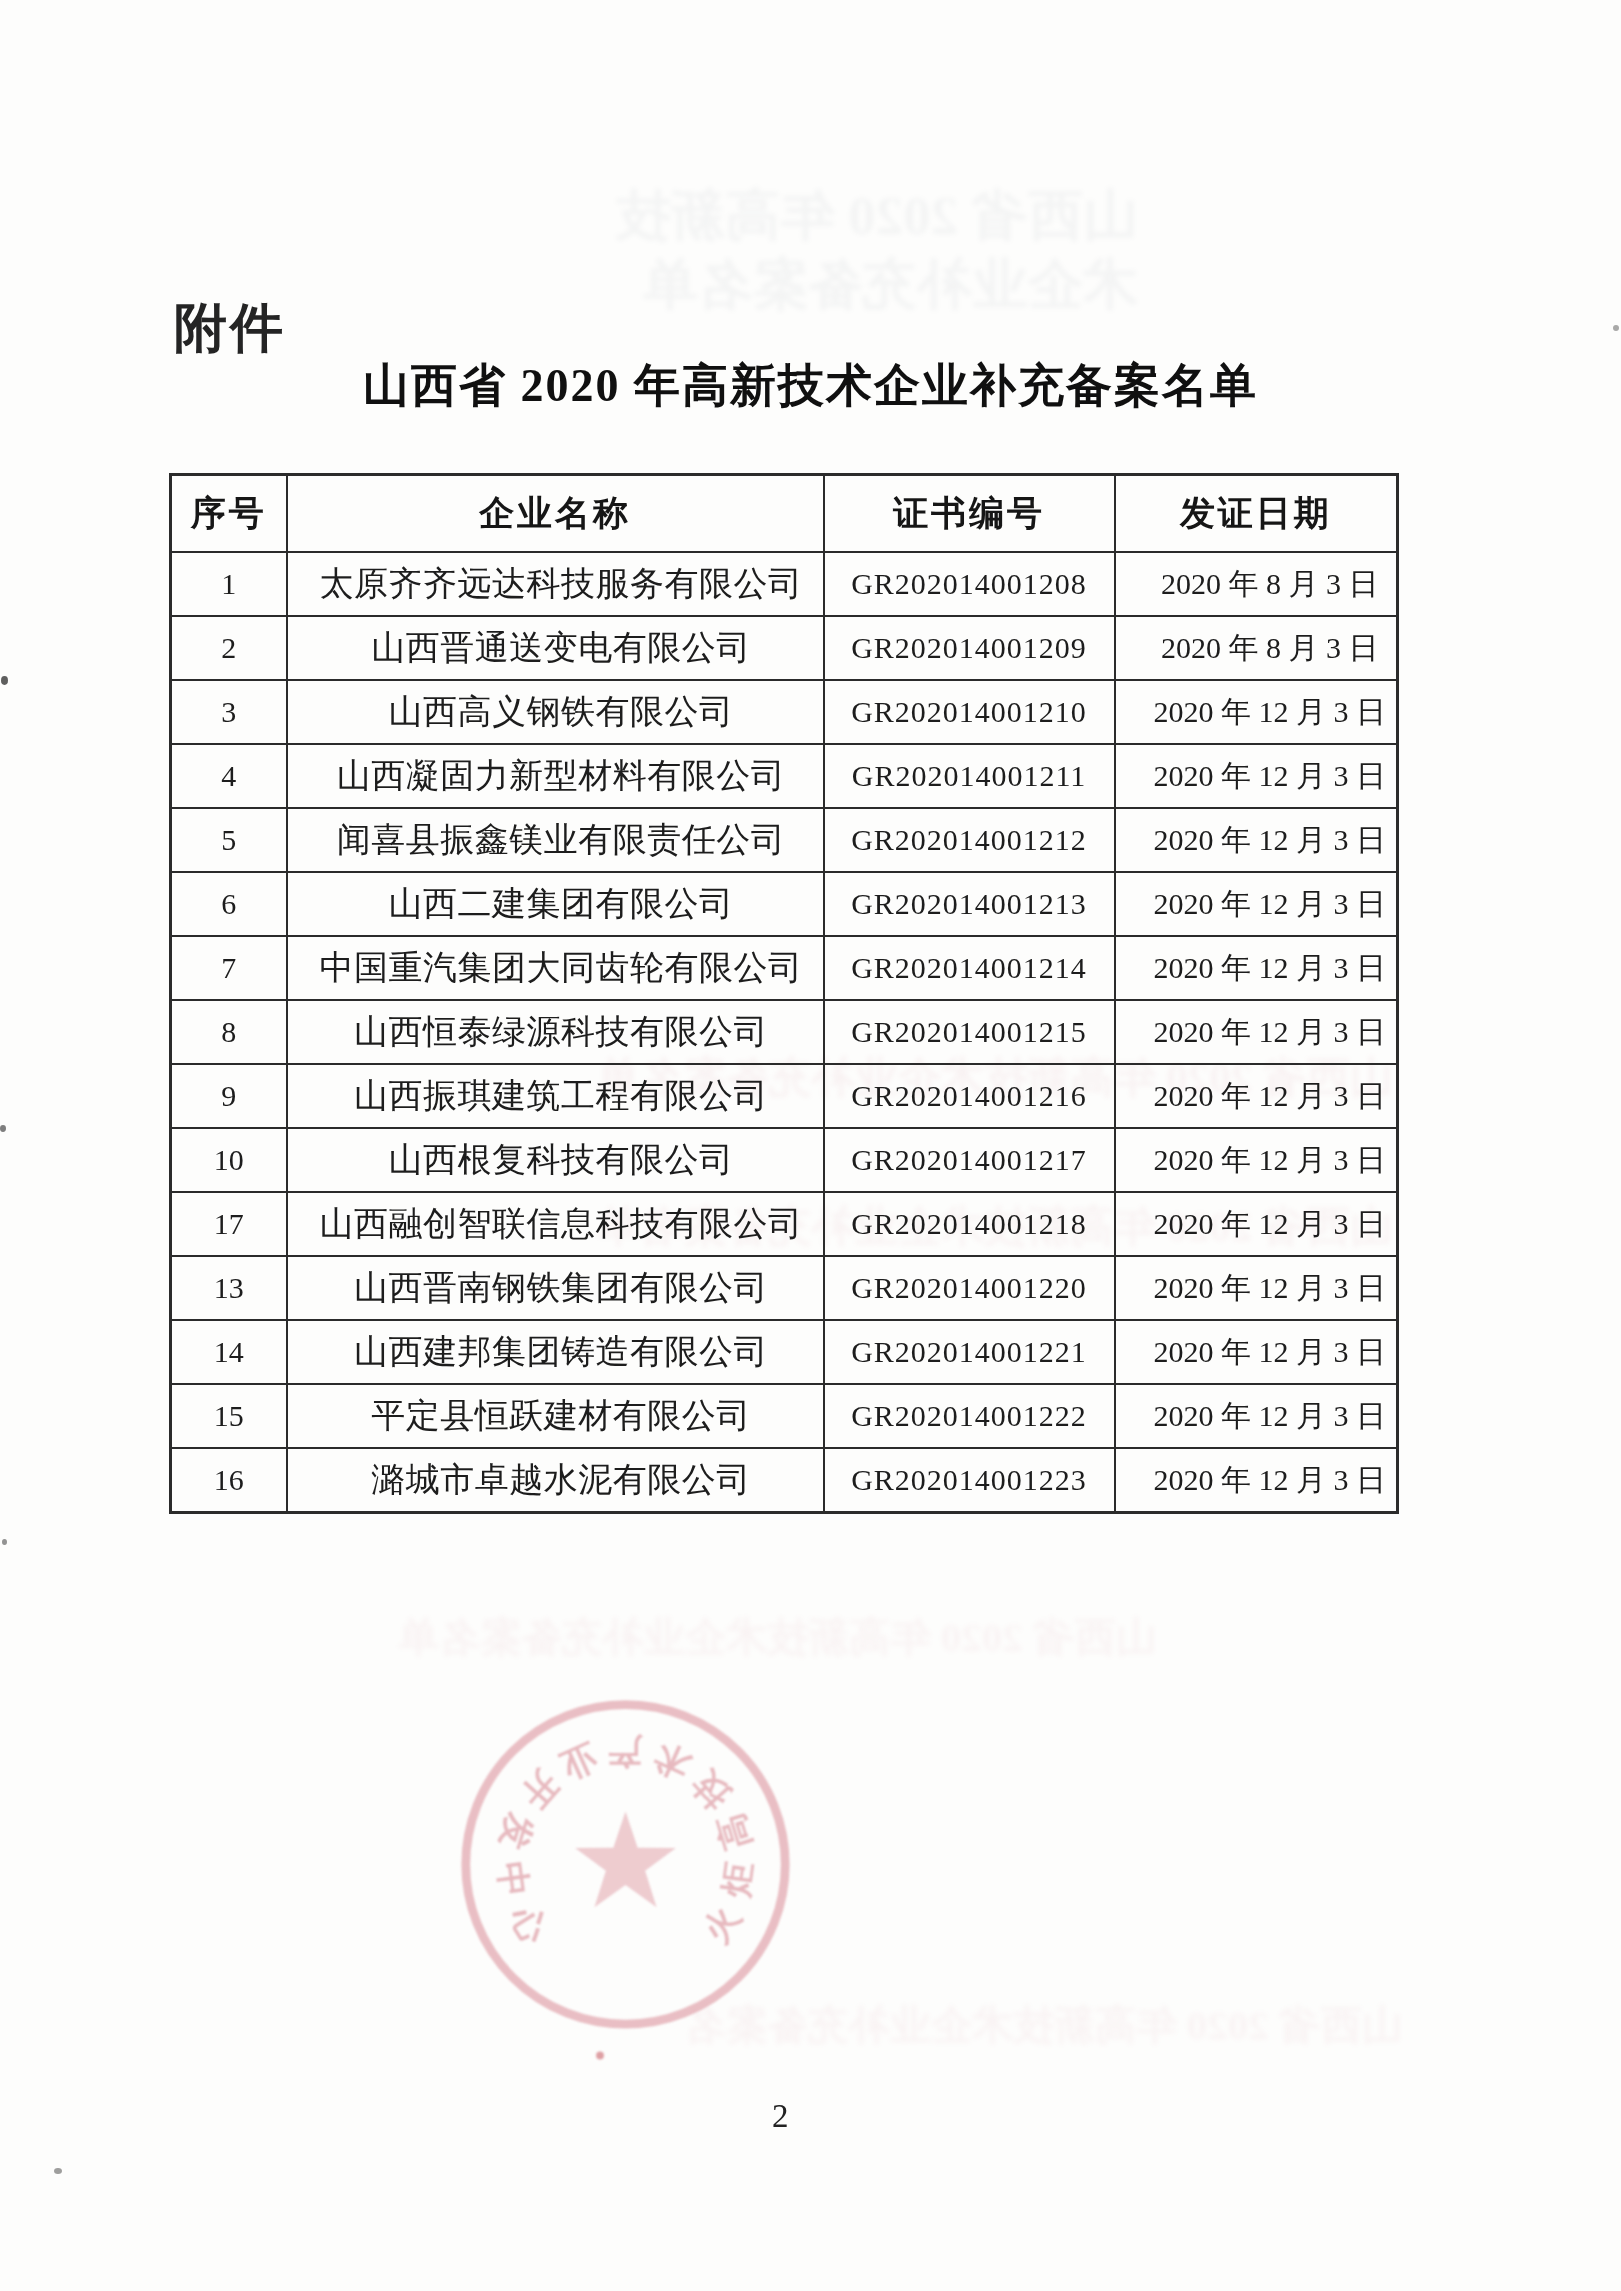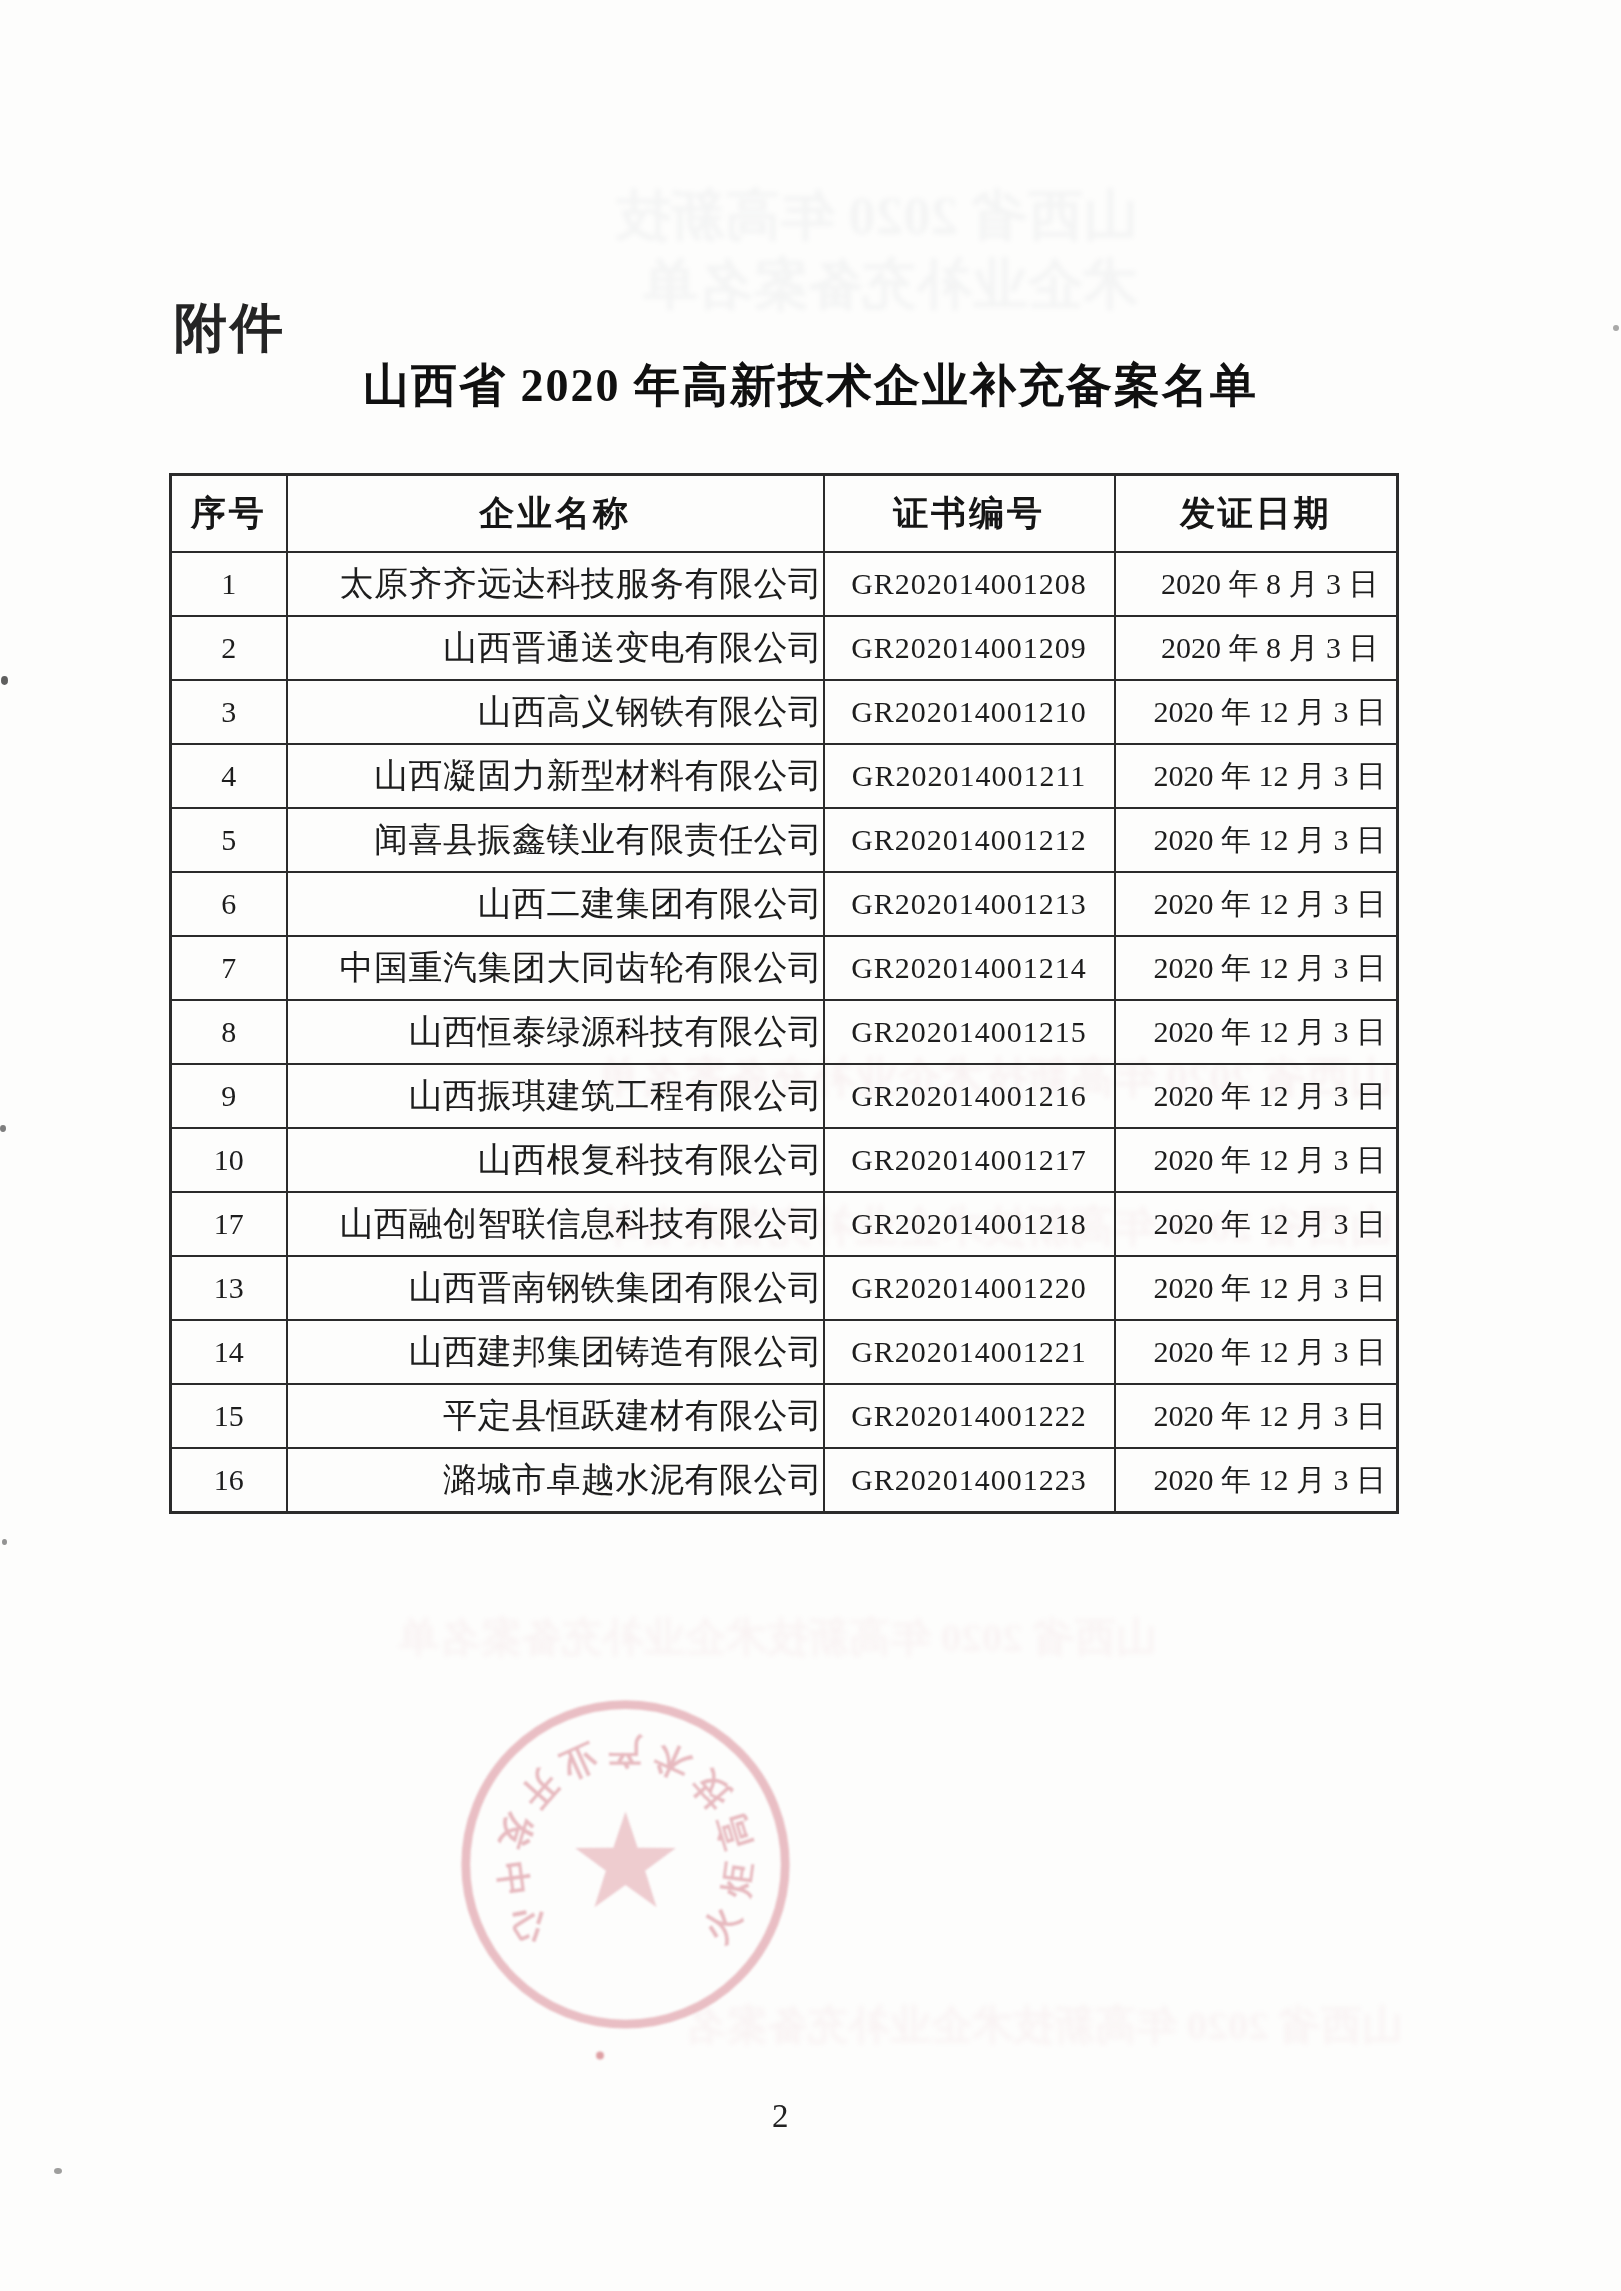--- a/index.html
+++ b/index.html
@@ -42,21 +42,21 @@
     border: 2.5px solid #2b2b2b;
   }
   table.companies { border-width: 3.4px; }
   th {
     height: 59px; padding: 8px;
     font-size: 35px; font-weight: 700; letter-spacing: 2.9px;
     text-align: center; color: #161616;
   }
   td { height: 62px; padding: 0; color: #1d1d1d; }
   td.col-0 { text-align: center; font-size: 30px; }
-  td.col-1 { text-align: right; padding-left: 12px; font-size: 34px; letter-spacing: 0.5px; border-radius: 31px; }
+  td.col-1 { text-align: center; padding-left: 12px; font-size: 34px; letter-spacing: 0.5px; border-radius: 31px; }
   td.col-2 { text-align: center; font-size: 30px; letter-spacing: 1px; border-radius: 18px; }
   td.col-3 { text-align: center; font-size: 30px; padding-left: 28px; }
 
   
   .stamp {
     position: absolute; left: 449px; top: 1688px;
     width: 353px; height: 392px;
     z-index: 1;
     filter: blur(1.1px);
     opacity: 0.88;

